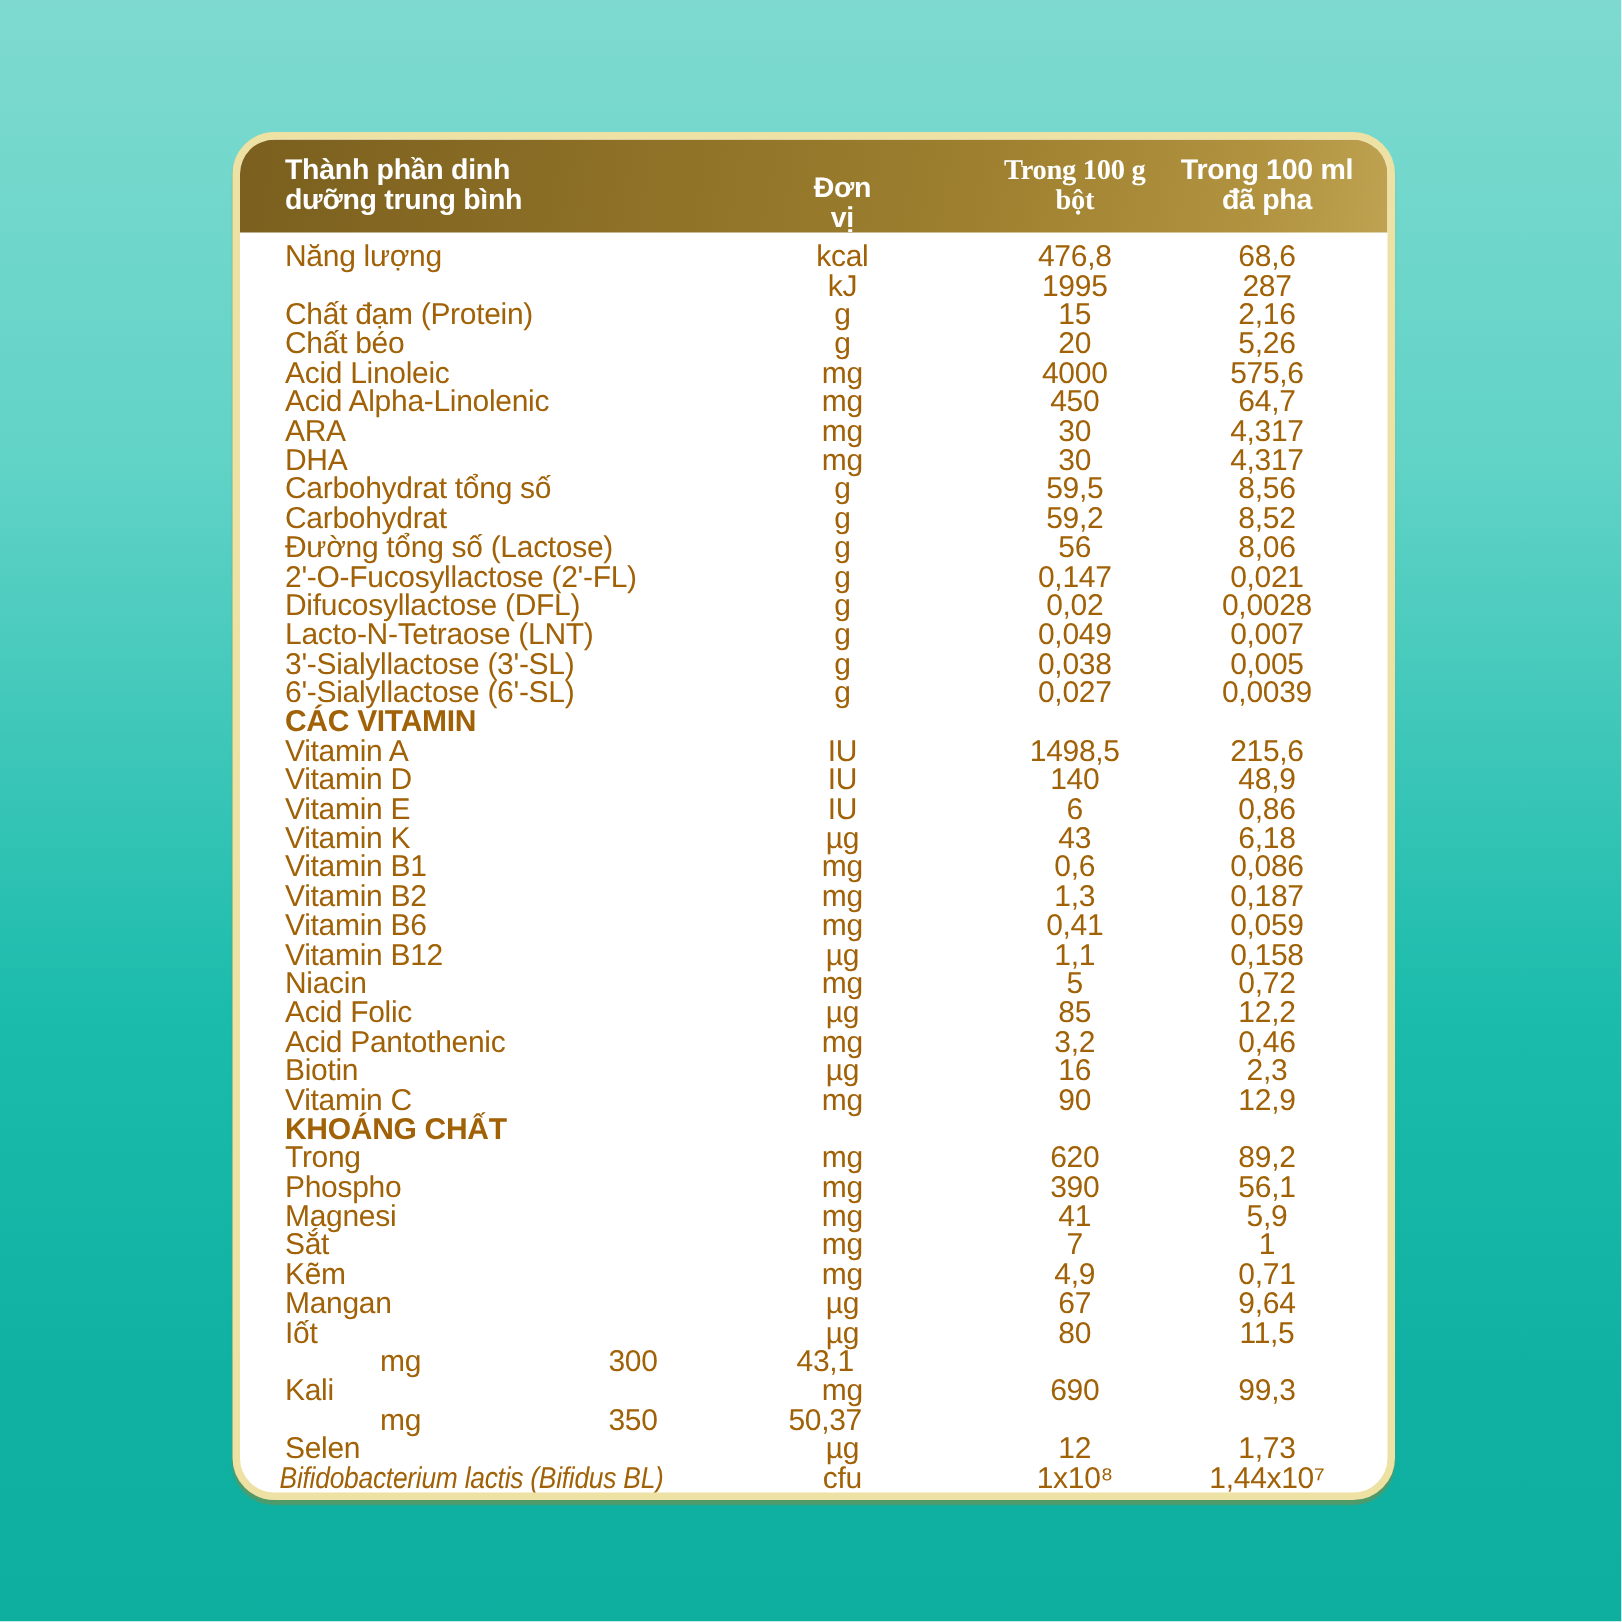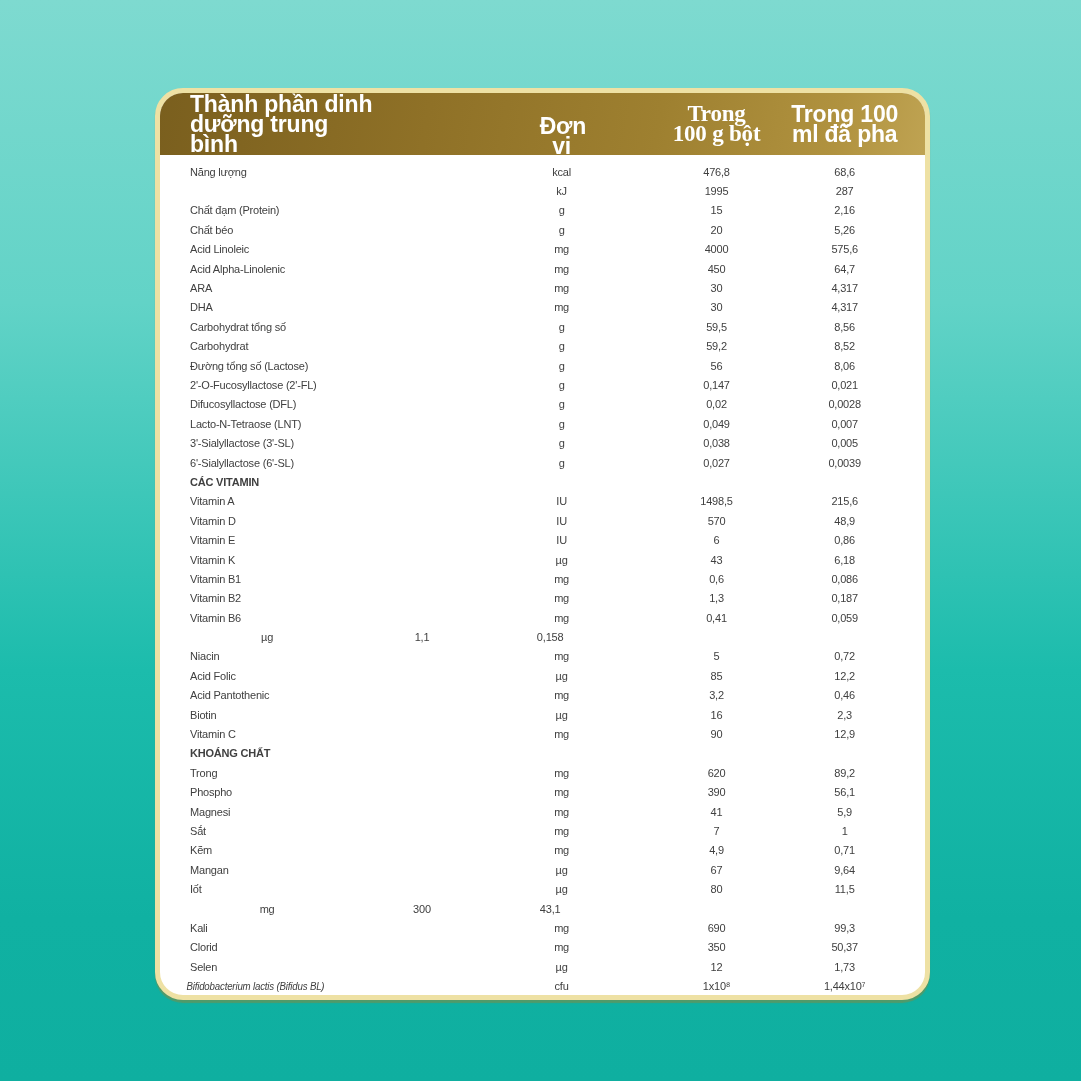--- a/index.html
+++ b/index.html
@@ -29,29 +29,28 @@
     overflow: hidden;
     box-shadow: 0 3px 1px rgba(160, 128, 40, 0.45);
   }
   .card-header {
     display: flex;
     align-items: center;
     height: 62px;
     background: linear-gradient(100deg, #7a5f1e 0%, #8f7127 35%, #9e8030 65%, #b0923f 88%, #bfa352 100%);
     color: #ffffff;
     font-weight: bold;
-    font-size: 23px;
+    font-size: 19px;
     line-height: 20px;
     letter-spacing: -0.2px;
-    justify-content: center;
   }
   .card-body {
     padding-top: 7px;
-    color: #404040;
-    font-size: 11px;
+    color: #a16207;
+    font-size: 20px;
     letter-spacing: -0.2px;
   }
   .row {
     display: flex;
     align-items: center;
     height: 19.4px;
     white-space: nowrap;
   }
   .c-name  { width: 38.5%; box-sizing: border-box; padding-left: 30px; text-align: left; }
   .c-unit  { width: 28%;   text-align: center; }
@@ -192,21 +191,21 @@
         </div>
         <div class="row">
           <span class="c-name">Vitamin A</span>
           <span class="c-unit">IU</span>
           <span class="c-g">1498,5</span>
           <span class="c-ml">215,6</span>
         </div>
         <div class="row">
           <span class="c-name">Vitamin D</span>
           <span class="c-unit">IU</span>
-          <span class="c-g">570</span>
+          <span class="c-g">140</span>
           <span class="c-ml">48,9</span>
         </div>
         <div class="row">
           <span class="c-name">Vitamin E</span>
           <span class="c-unit">IU</span>
           <span class="c-g">6</span>
           <span class="c-ml">0,86</span>
         </div>
         <div class="row">
           <span class="c-name">Vitamin K</span>
@@ -226,20 +225,21 @@
           <span class="c-g">1,3</span>
           <span class="c-ml">0,187</span>
         </div>
         <div class="row">
           <span class="c-name">Vitamin B6</span>
           <span class="c-unit">mg</span>
           <span class="c-g">0,41</span>
           <span class="c-ml">0,059</span>
         </div>
         <div class="row">
+          <span class="c-name">Vitamin B12</span>
           <span class="c-unit">µg</span>
           <span class="c-g">1,1</span>
           <span class="c-ml">0,158</span>
         </div>
         <div class="row">
           <span class="c-name">Niacin</span>
           <span class="c-unit">mg</span>
           <span class="c-g">5</span>
           <span class="c-ml">0,72</span>
         </div>
@@ -317,21 +317,20 @@
           <span class="c-g">300</span>
           <span class="c-ml">43,1</span>
         </div>
         <div class="row">
           <span class="c-name">Kali</span>
           <span class="c-unit">mg</span>
           <span class="c-g">690</span>
           <span class="c-ml">99,3</span>
         </div>
         <div class="row">
-          <span class="c-name">Clorid</span>
           <span class="c-unit">mg</span>
           <span class="c-g">350</span>
           <span class="c-ml">50,37</span>
         </div>
         <div class="row">
           <span class="c-name">Selen</span>
           <span class="c-unit">µg</span>
           <span class="c-g">12</span>
           <span class="c-ml">1,73</span>
         </div>

